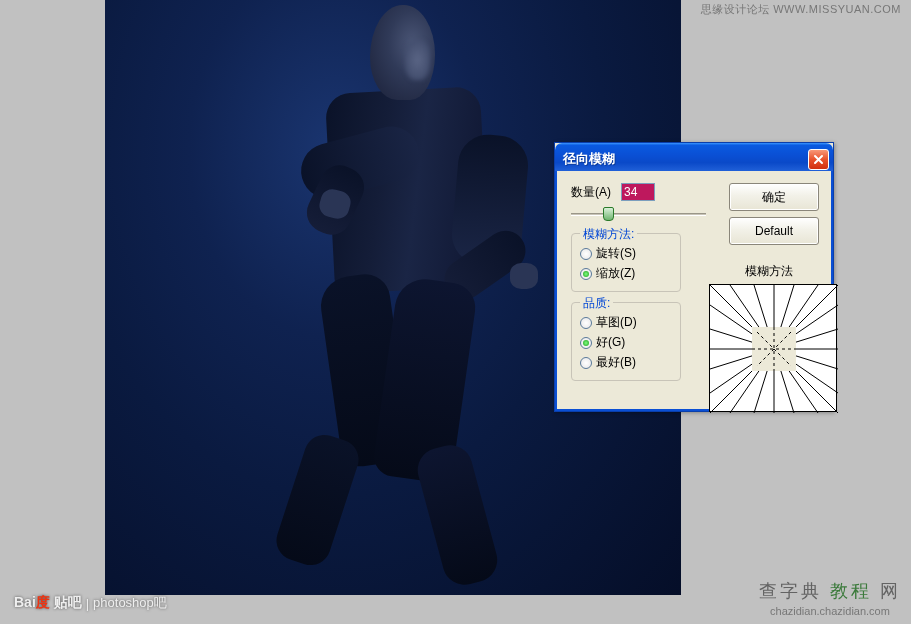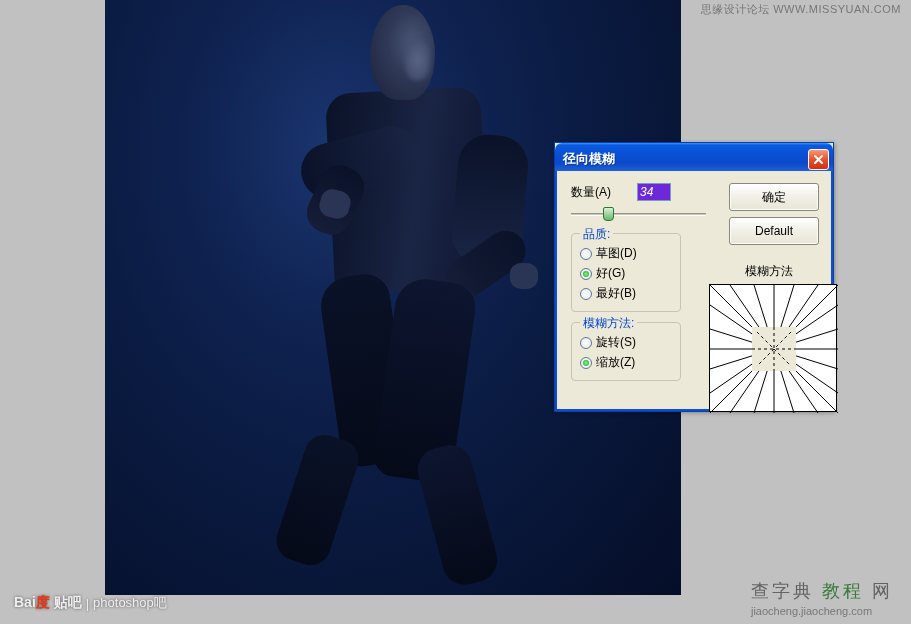--- a/index.html
+++ b/index.html
@@ -172,23 +172,23 @@
       text-shadow: 0 0 3px rgba(0,0,0,0.6);
       display: flex;
       align-items: center;
       gap: 4px;
     }
     .baidu-logo { font-weight: bold; font-size: 14px; }
     .red-dot { color: #e31; }
     .watermark-br {
       position: absolute;
       bottom: 6px;
-      right: 18px;
+      right: 10px;
       color: #777;
-      text-align: left;
+      text-align: center;
       line-height: 1.3;
       font-size: 11px;
     }
     .watermark-br .large {
       font-size: 18px;
       color: #636363;
       letter-spacing: 3px;
     }
     .watermark-br .large .accent { color: #3b7a3b; }
     
@@ -261,35 +261,35 @@
       width: 128px;
       height: 128px;
       border: 1px solid #000;
       background: #fff;
       position: relative;
       margin-left: -20px;
     }
     .amount-row {
       display: flex;
       align-items: center;
-      gap: 26px;
+      gap: 10px;
       margin-bottom: 4px;
     }
     .amount-input {
       width: 34px;
       height: 18px;
       border: 1px solid #7b9ebd;
       background: #fff;
       color: #000;
       font-size: 12px;
       text-align: left;
       padding: 0 2px;
       font-family: inherit;
     }
-    .amount-input.selected { background: #6d28d9; color: #fff; font-style: italic; }
+    .amount-input.selected { background: #be185d; color: #fff; }
     .slider-wrap {
       width: 135px;
       height: 18px;
       position: relative;
       margin-bottom: 10px;
     }
     .slider-track {
       position: absolute;
       left: 0; right: 0; top: 8px;
       height: 3px;
@@ -379,21 +379,21 @@
   <span>|</span>
   <span>photoshop吧</span>
 </div>
 
 <div class="watermark-br">
   <div class="large">
     <span>查字典</span>
     <span class="accent">教程</span>
     <span>网</span>
   </div>
-  <div>jiaocheng.jiaocheng.com</div>
+  <div>chazidian.chazidian.com</div>
 </div>
 
 <div class="dialog">
   <div class="titlebar">
     <span class="title">径向模糊</span>
     <div class="close-btn">
       <svg width="11" height="11" viewBox="0 0 11 11">
         <path d="M2 2 L9 9 M9 2 L2 9" stroke="#fff" stroke-width="2" stroke-linecap="round"></path>
       </svg>
     </div>
@@ -441,40 +441,40 @@
     <div class="amount-row">
       <span>数量(A)</span>
       <input class="amount-input selected" value="34" style="">
     </div>
     <div class="slider-wrap">
       <div class="slider-track"></div>
       <div class="slider-thumb"></div>
     </div>
 
     <div class="fieldset">
+      <div class="legend">模糊方法:</div>
+      <div class="radio-row">
+        <div class="radio"></div>
+        <span>旋转(S)</span>
+      </div>
+      <div class="radio-row">
+        <div class="radio checked"></div>
+        <span>缩放(Z)</span>
+      </div>
+    </div>
+
+    <div class="fieldset">
       <div class="legend">品质:</div>
       <div class="radio-row">
         <div class="radio"></div>
         <span>草图(D)</span>
       </div>
       <div class="radio-row">
         <div class="radio checked"></div>
         <span>好(G)</span>
       </div>
       <div class="radio-row">
         <div class="radio"></div>
         <span>最好(B)</span>
       </div>
     </div>
-
-    <div class="fieldset">
-      <div class="legend">模糊方法:</div>
-      <div class="radio-row">
-        <div class="radio"></div>
-        <span>旋转(S)</span>
-      </div>
-      <div class="radio-row">
-        <div class="radio checked"></div>
-        <span>缩放(Z)</span>
-      </div>
-    </div>
   </div>
 </div>
 
 </body></html>

